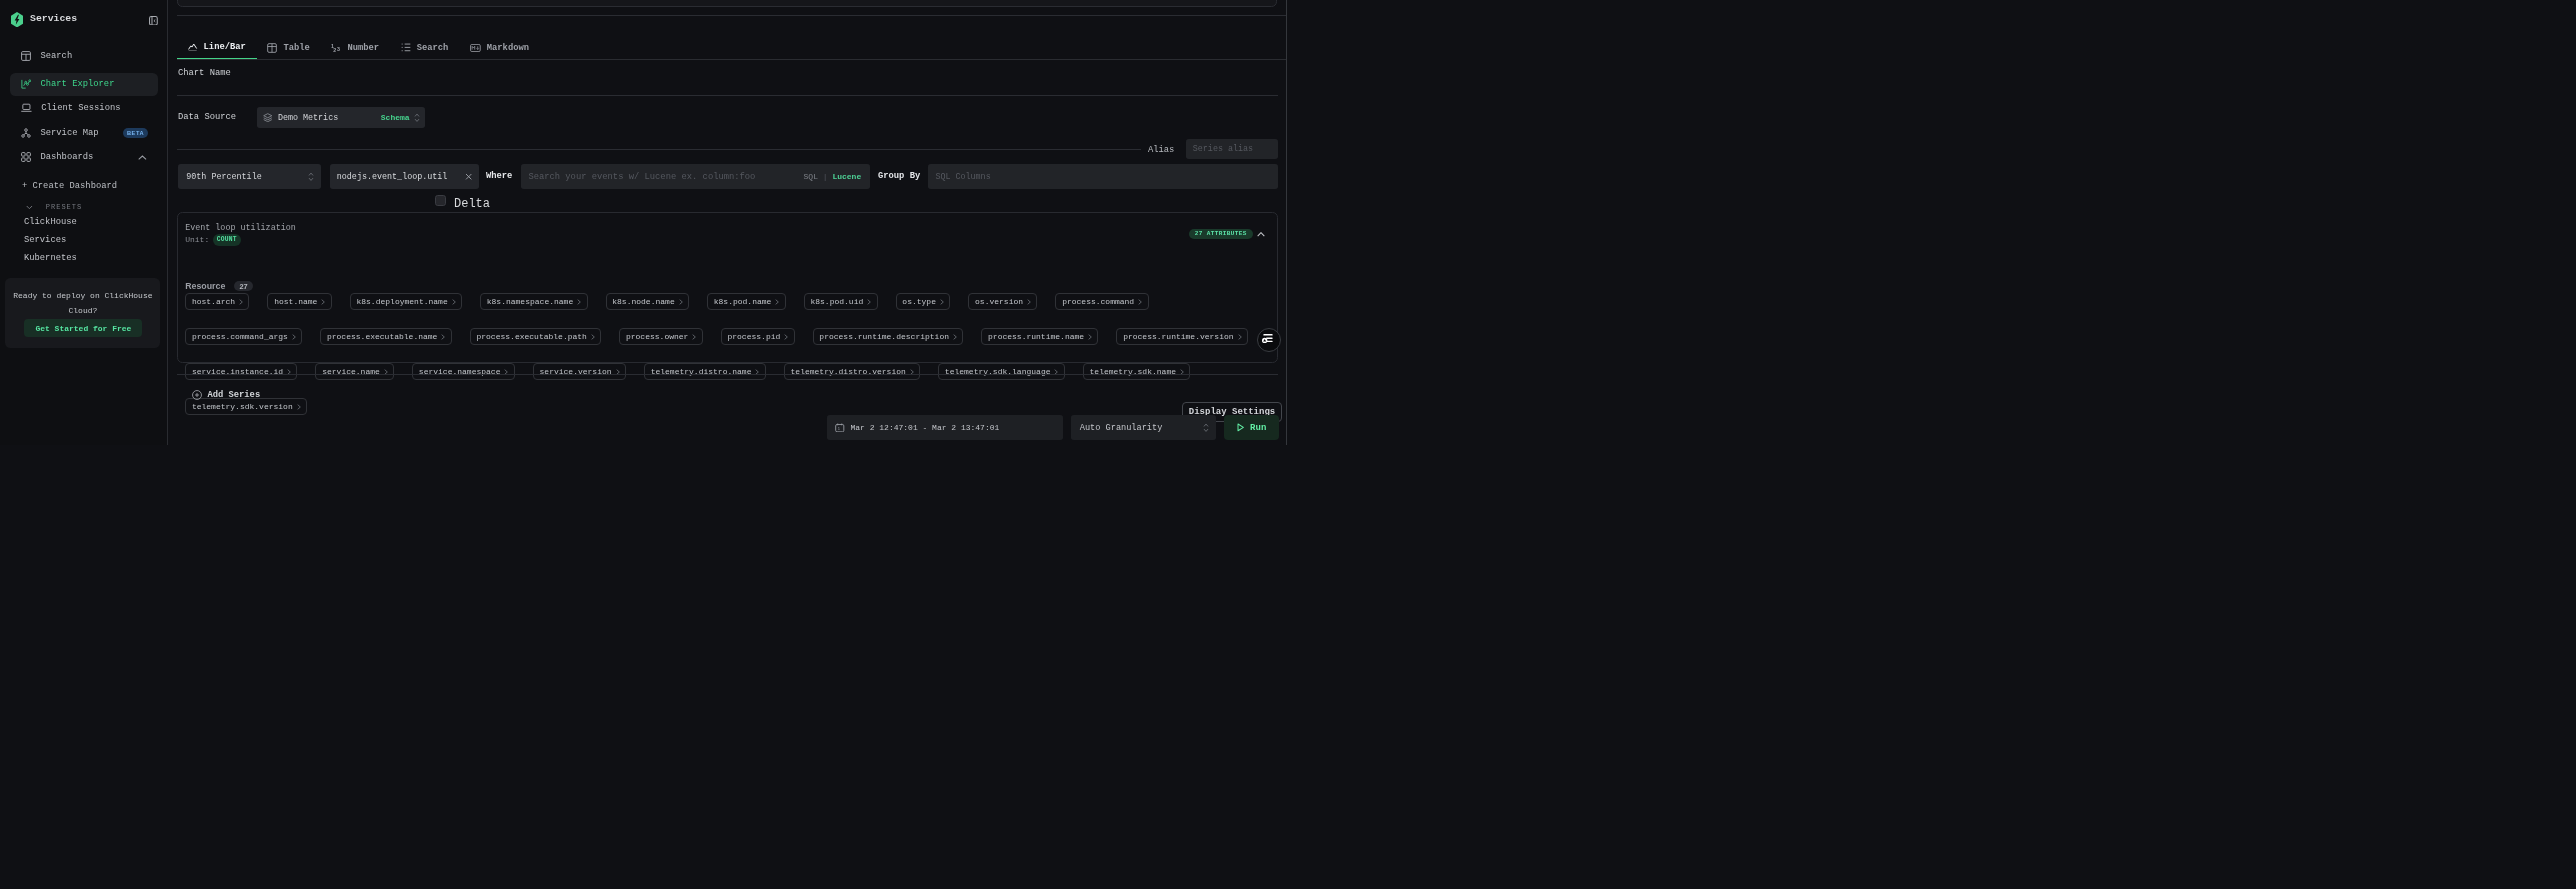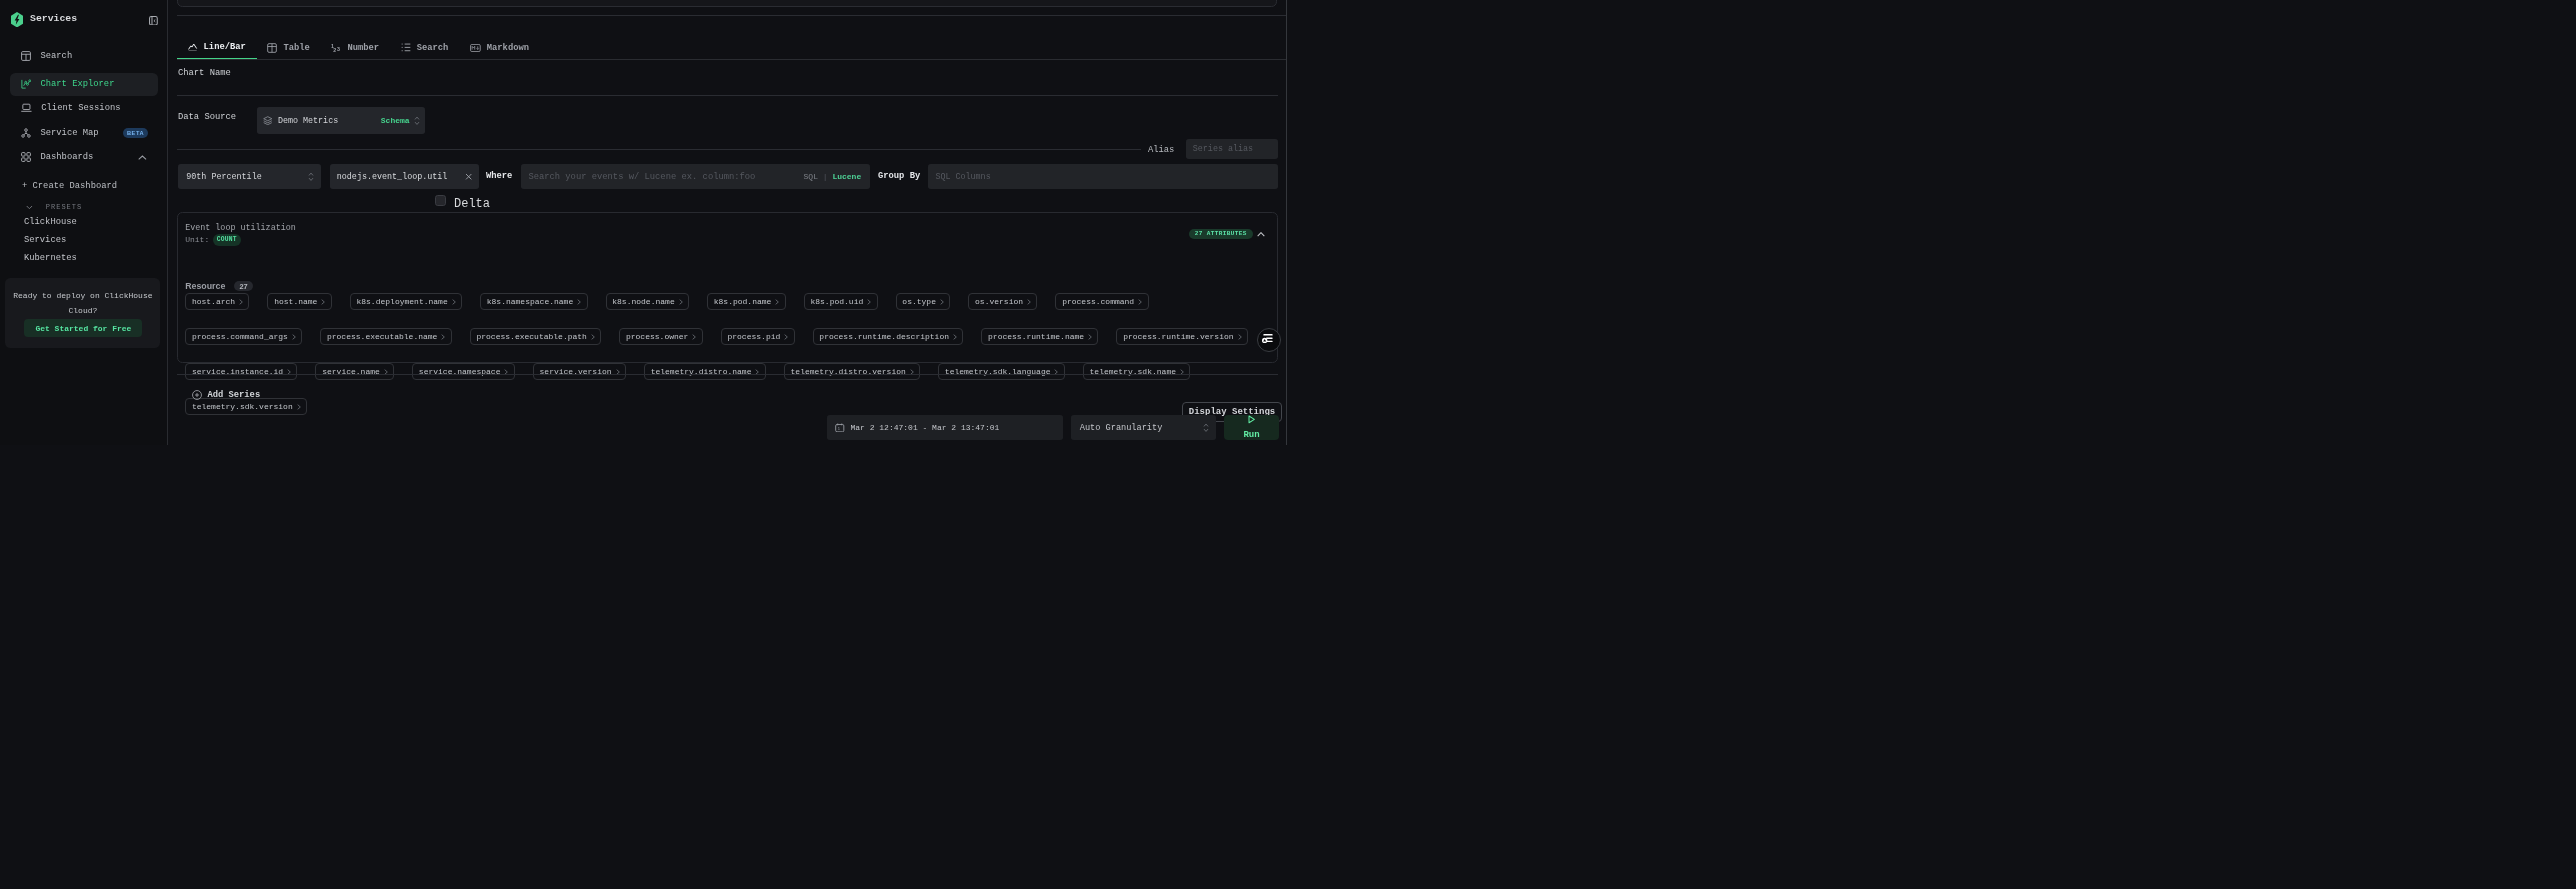--- a/index.html
+++ b/index.html
@@ -184,21 +184,21 @@
       </svg>
       <span>Markdown</span>
     </div>
   </div>
 
   <div class="label abs" style="left:10px; top:68px;">Chart Name</div>
 
   <div class="divider" style="top:95px; width:1101px;"></div>
 
   <div class="label abs" style="left:10px; top:112px;">Data Source</div>
-  <div class="input" style="left:89px; top:107px; width:168px; height:27px; padding:0 5.4px 0 6px; background:#24262b;">
+  <div class="input" style="left:89px; top:107px; width:168px; height:21px; padding:0 5.4px 0 6px; background:#24262b;">
     <svg width="9.5" height="9.5" viewBox="0 0 14 14" fill="none" stroke="#8d9097" stroke-width="1.2">
       <path d="M7 1 L13 4 L7 7 L1 4 Z"></path>
       <path d="M1 7 L7 10 L13 7"></path>
       <path d="M1 9.8 L7 12.8 L13 9.8"></path>
     </svg>
     <span style="color:#d4d6da; font-size:8.4px; margin-left:5.4px;">Demo Metrics</span>
     <span style="color:#46d48e; font-size:8px; font-weight:bold; margin-left:auto;">Schema</span>
     <svg width="6" height="9.5" viewBox="0 0 9 14" fill="none" stroke="#6c6f76" stroke-width="1.3" style="margin-left:4px;">
       <polyline points="1.5,5 4.5,1.5 7.5,5"></polyline>
       <polyline points="1.5,9 4.5,12.5 7.5,9"></polyline>
@@ -358,21 +358,21 @@
     </svg>
     <span style="margin-left:6px; font-size:8px; color:#c3c5ca;">Mar 2 12:47:01 - Mar 2 13:47:01</span>
   </div>
   <div class="input" style="left:903px; top:415px; width:145px; height:25px; padding:0 6.8px 0 8.8px; background:#1e2024;">
     <span style="font-size:8.6px; color:#c3c5ca;">Auto Granularity</span>
     <svg width="6" height="9.5" viewBox="0 0 9 14" fill="none" stroke="#6c6f76" stroke-width="1.3" style="margin-left:auto;">
       <polyline points="1.5,5 4.5,1.5 7.5,5"></polyline>
       <polyline points="1.5,9 4.5,12.5 7.5,9"></polyline>
     </svg>
   </div>
-  <div class="abs" style="left:1056px; top:415px; width:55px; height:25px; background:#16291f; border-radius:4px; display:flex; align-items:center; justify-content:center; gap:6px;flex-direction:column;">
+  <div class="abs" style="left:1056px; top:415px; width:55px; height:25px; background:#16291f; border-radius:4px; display:flex; align-items:center; justify-content:center; gap:6px;">
     <svg width="7.4" height="8.8" viewBox="0 0 11 13" fill="none" stroke="#62eda4" stroke-width="1.5" stroke-linejoin="round">
       <path d="M1.5 1.5 L9.5 6.5 L1.5 11.5 Z"></path>
     </svg>
     <span style="font-size:9px; font-weight:bold; color:#62eda4;">Run</span>
   </div>
 
   <div class="abs" style="left:1089px; top:328px; width:24px; height:24px; background:#0a0b0d; border:1.4px solid #393c41; border-radius:50%;">
     <svg width="12" height="9.5" viewBox="0 0 18 14" style="position:absolute; left:4px; top:5.4px;">
       <rect x="2" y="0" width="14" height="2.2" rx="1" fill="#fff"></rect>
       <rect x="6" y="5" width="10" height="2.2" rx="1" fill="#fff"></rect>

